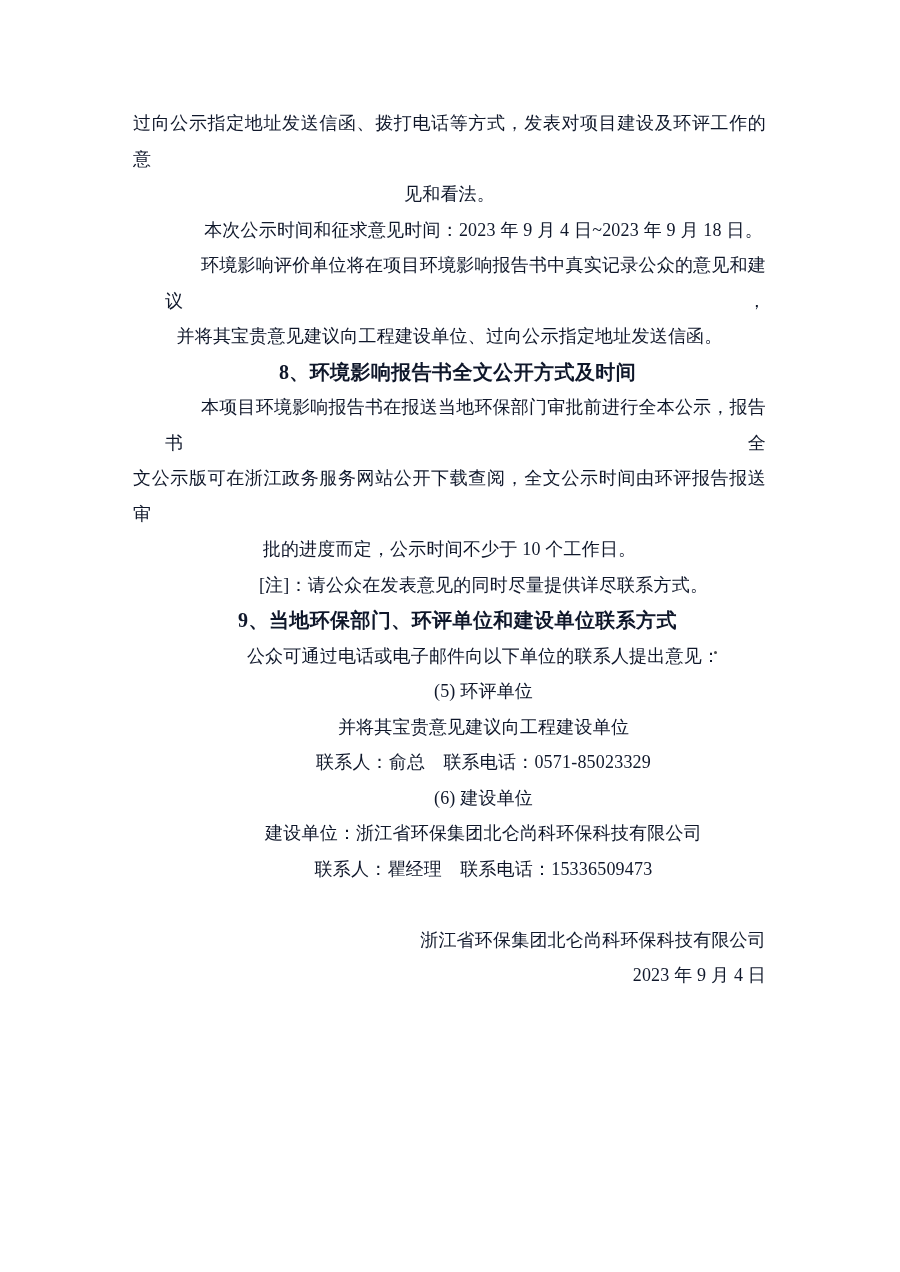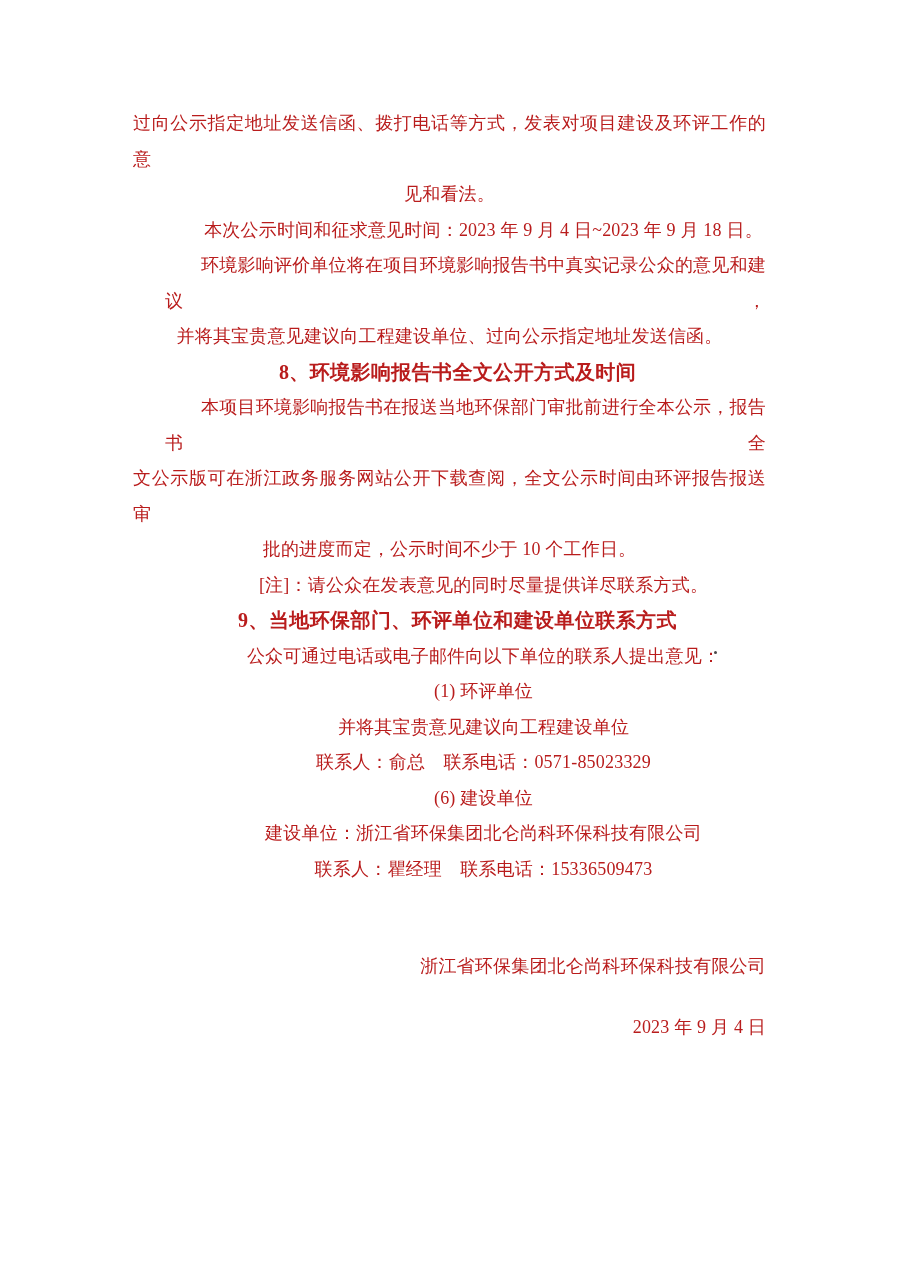--- a/index.html
+++ b/index.html
@@ -7,21 +7,21 @@
     padding: 0;
     background: #ffffff;
   }
   .page {
     position: relative;
     width: 900px;
     height: 1272px;
     background: #ffffff;
     overflow: hidden;
     font-family: "Liberation Serif", "DejaVu Serif", serif;
-    color: #b91c1c;
+    color: #0f172a;
   }
   .content {
     position: absolute;
     left: 133px;
     top: 106px;
     width: 633px;
     font-size: 18px;
     line-height: 35.5px;
   }
   .ln {
@@ -41,21 +41,20 @@
     text-align-last: justify;
   }
   .heading {
     font-weight: bold;
     font-size: 20px;
     letter-spacing: 0.4px;
     margin-left: 16px;
   }
   .right {
     text-align: right;
-    margin-top: 26px;
   }
   .spacer {
     height: 35.5px;
   }
   .stray-dot {
     position: absolute;
     left: 714px;
     top: 651px;
     width: 3px;
     height: 3px;
@@ -73,21 +72,21 @@
     <p class="ln indent">本次公示时间和征求意见时间：2023 年 9 月 4 日~2023 年 9 月 18 日。</p>
     <p class="ln indent fill">环境影响评价单位将在项目环境影响报告书中真实记录公众的意见和建议，</p>
     <p class="ln">并将其宝贵意见建议向工程建设单位、过向公示指定地址发送信函。</p>
     <h2 class="ln heading">8、环境影响报告书全文公开方式及时间</h2>
     <p class="ln indent fill">本项目环境影响报告书在报送当地环保部门审批前进行全本公示，报告书全</p>
     <p class="ln fill">文公示版可在浙江政务服务网站公开下载查阅，全文公示时间由环评报告报送审</p>
     <p class="ln">批的进度而定，公示时间不少于 10 个工作日。</p>
     <p class="ln indent">[注]：请公众在发表意见的同时尽量提供详尽联系方式。</p>
     <h2 class="ln heading">9、当地环保部门、环评单位和建设单位联系方式</h2>
     <p class="ln indent">公众可通过电话或电子邮件向以下单位的联系人提出意见：</p>
-    <p class="ln indent">(1) 环评单位</p>
+    <p class="ln indent">(5) 环评单位</p>
     <p class="ln indent">并将其宝贵意见建议向工程建设单位</p>
     <p class="ln indent">联系人：俞总　联系电话：0571-85023329</p>
     <p class="ln indent">(6) 建设单位</p>
     <p class="ln indent">建设单位：浙江省环保集团北仑尚科环保科技有限公司</p>
     <p class="ln indent">联系人：瞿经理　联系电话：15336509473</p>
     <p class="ln spacer"></p>
     <p class="ln right">浙江省环保集团北仑尚科环保科技有限公司</p>
     <p class="ln right">2023 年 9 月 4 日</p>
   </div>
   <div class="stray-dot"></div>

